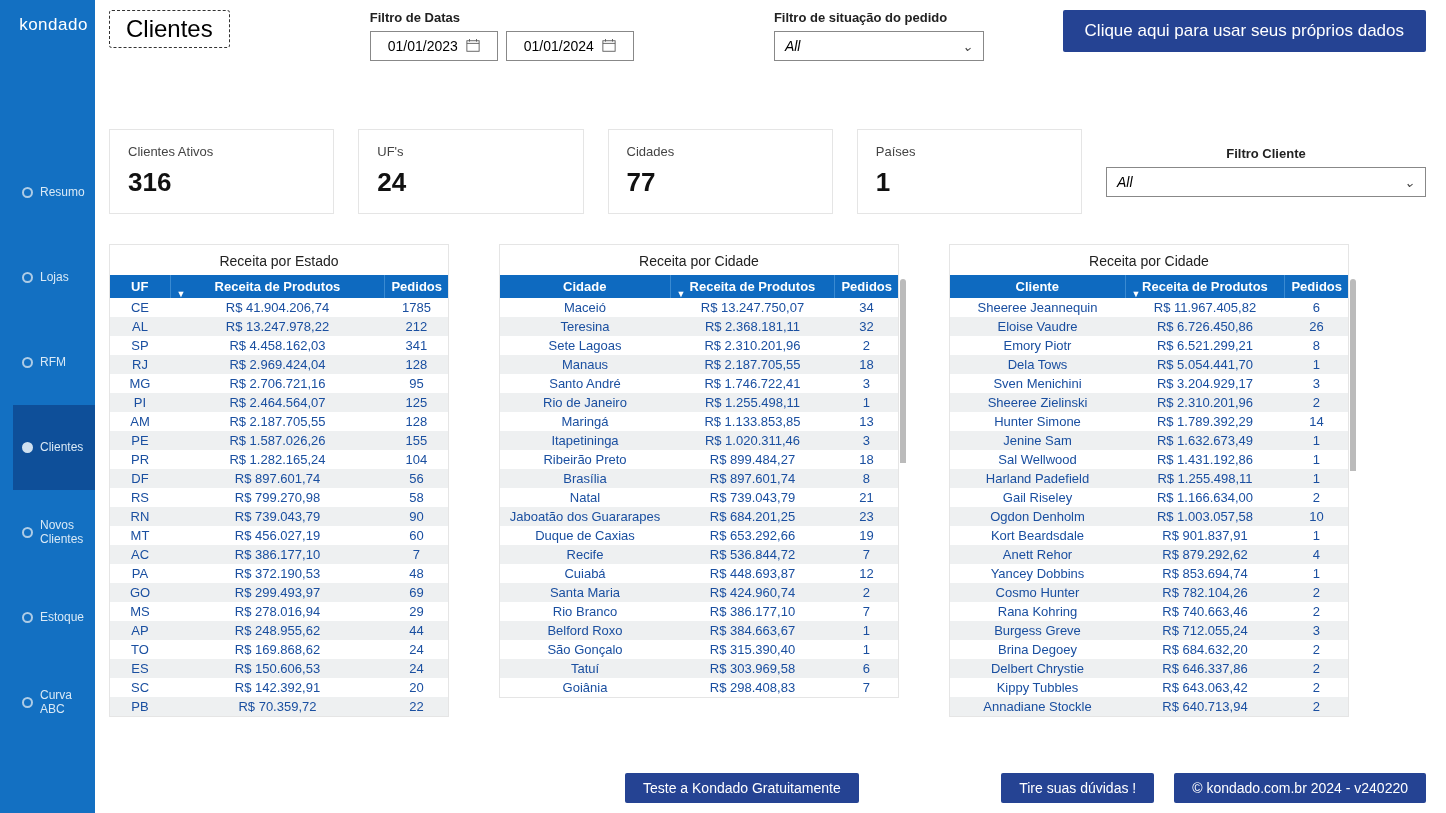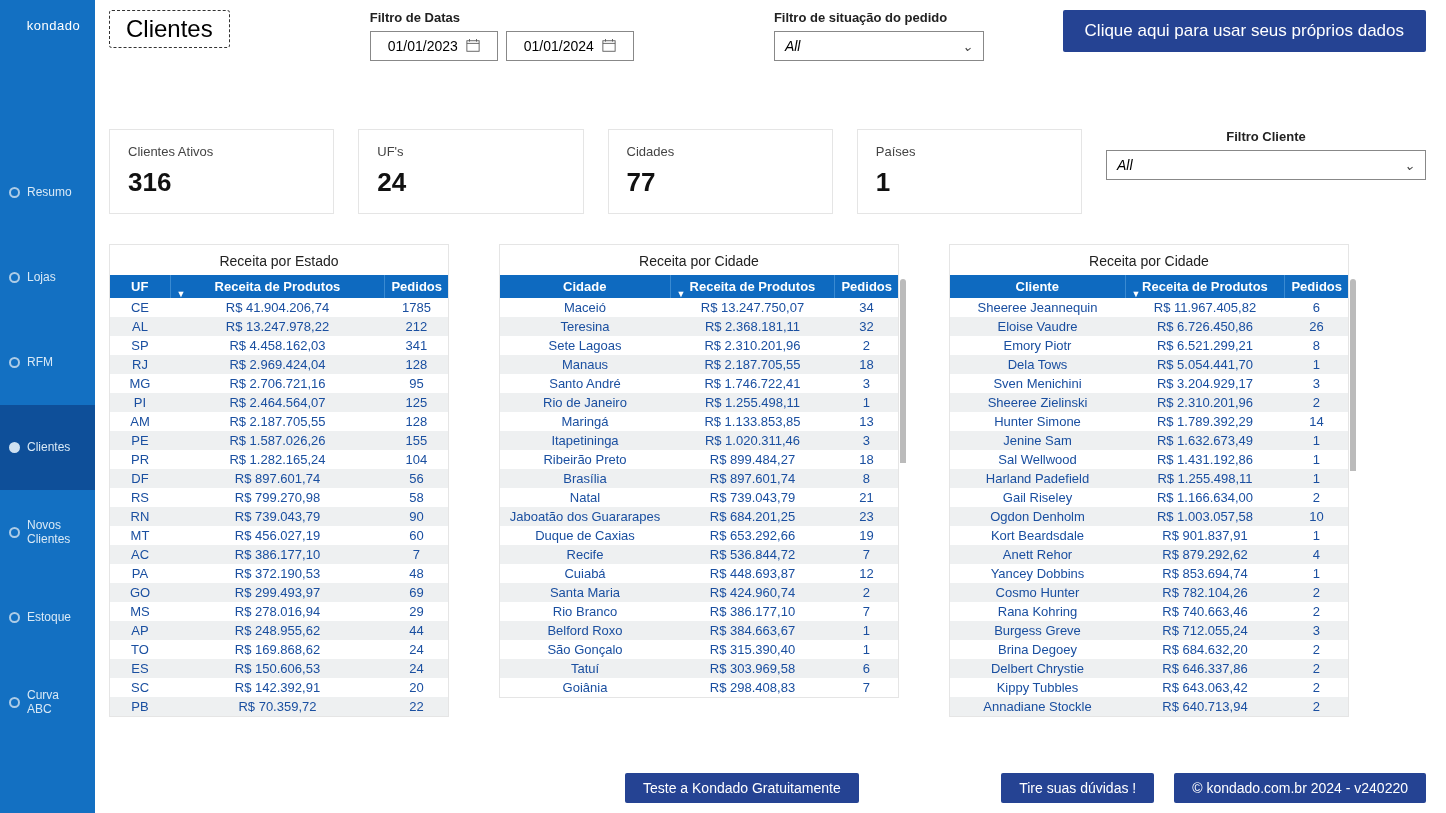--- a/index.html
+++ b/index.html
@@ -18,37 +18,38 @@
     color: #fff;
     display: flex;
     flex-direction: column;
     flex-shrink: 0;
   }
   .logo {
     height: 50px;
     display: flex;
     align-items: center;
     justify-content: center;
-    font-size: 13px;
+    font-size: 17px;
     font-weight: 500;
     letter-spacing: 0.5px;
     padding-left: 12px;
   }
   .nav { margin-top: 100px; display: flex; flex-direction: column; }
   .nav-item {
     height: 85px;
     display: flex;
     flex-direction: row;
     align-items: center;
     justify-content: flex-start;
     padding-left: 9px;
     font-size: 12px;
     color: #d9e9f6;
     cursor: pointer;
     gap: 7px;
+    margin-left: 13px;
   }
   .nav-item .dot {
     width: 11px; height: 11px; border-radius: 50%;
     border: 2px solid #aecce6;
     flex-shrink: 0;
   }
   .nav-item.active { background: #0e4f99; }
   .nav-item.active .dot { background: #cfe1f1; border-color:#cfe1f1;}
   .nav-label { line-height: 1.1; }
   
@@ -104,21 +105,21 @@
   
   .kpi-row { display: flex; gap: 24px; margin-top: 68px; align-items: stretch;}
   .kpi {
     background: #fff; border: 1px solid #e5e5e5; padding: 14px 18px;
     width: 236px; height: 85px;
   }
   .kpi .lbl { font-size: 13px; color: #444; margin-bottom: 8px; }
   .kpi .val { font-size: 26px; font-weight: 600; color: #111; }
   .client-filter {
     margin-left: auto; width: 330px; display: flex; flex-direction:column;
-    align-items:center; 
+    align-items:center; justify-content:center;
   }
   .client-filter .filter-title { font-weight:600;}
   .client-filter .select-box { width: 320px; }
   
   .tables-row { display: flex; gap: 50px; margin-top: 30px; align-items: flex-start;}
   .table-card {
     border: 1px solid #e5e5e5;
     display: flex; flex-direction: column; position: relative;
   }
   .table-card .title { text-align: center; font-size: 14px; padding: 8px 0 6px 0; color:#222;}

